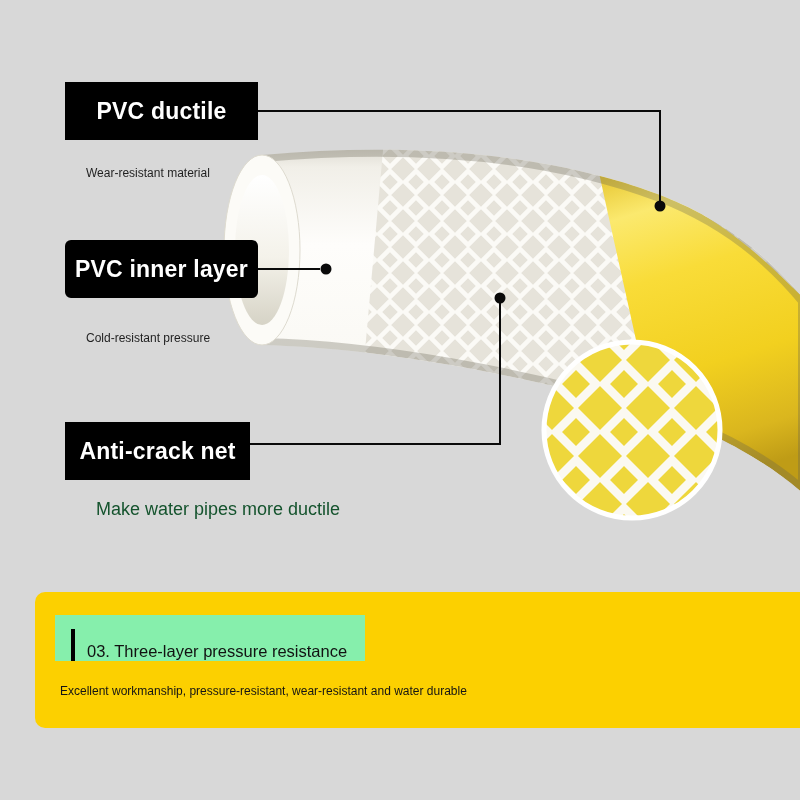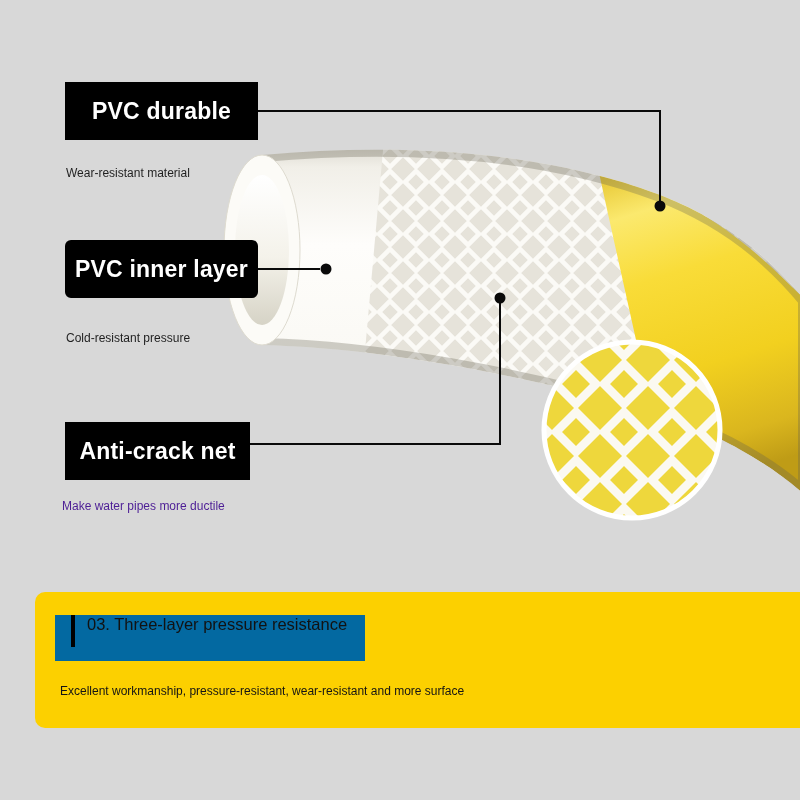--- a/index.html
+++ b/index.html
@@ -12,32 +12,32 @@
   svg.hose{position:absolute;left:0;top:0;pointer-events:none;}
 
   .callout-box{
     position:absolute;background:#000;color:#fff;font-weight:700;font-size:23px;
     display:flex;align-items:center;justify-content:center;letter-spacing:.2px;
   }
   #box-surface{left:65px;top:82px;width:193px;height:58px;}
   #box-inner{left:65px;top:240px;width:193px;height:58px;border-radius:6px;}
   #box-net{left:65px;top:422px;width:185px;height:58px;}
 
-  .note{position:absolute;font-size:12px;color:#1f1f1f;}
+  .note{position:absolute;font-size:12px;color:#1f1f1f;margin-left:20px;}
   #note-surface{left:66px;top:166px;}
   #note-inner{left:66px;top:331px;}
-  #note-net{left:62px;top:499px;font-size:12px;color:#4c1d95;}
+  #note-net{left:76px;top:499px;font-size:18px;color:#14532d;}
 
   .banner{
     position:absolute;left:35px;top:592px;width:765px;height:136px;
     background:#fcd000;border-radius:10px 0 0 10px;
   }
   .banner-highlight{
     position:absolute;left:20px;top:23px;width:310px;height:46px;
-    background:#0369a1;display:flex;align-items:flex-start;gap:12px;
+    background:#86efac;display:flex;align-items:flex-end;gap:12px;
     padding-left:16px;box-sizing:border-box;
   }
   .banner-tick{width:4px;height:32px;background:#000;flex:0 0 auto;}
   .banner-heading{font-size:16.5px;color:#121212;white-space:nowrap;}
   .banner-sub{position:absolute;left:25px;top:92px;font-size:12px;color:#141414;}
 </style>
 </head>
 <body>
 
 <div class="stage">
@@ -98,30 +98,30 @@
       <path d="M258,269 H320"></path>
       <path d="M250,444 H500 V303"></path>
     </g>
     <g fill="#0a0a0a">
       <circle cx="660" cy="206" r="5.5"></circle>
       <circle cx="326" cy="269" r="5.5"></circle>
       <circle cx="500" cy="298" r="5.5"></circle>
     </g>
   </svg>
 
-  <div class="callout-box" id="box-surface">PVC durable</div>
+  <div class="callout-box" id="box-surface">PVC ductile</div>
   <div class="note" id="note-surface">Wear-resistant material</div>
 
   <div class="callout-box" id="box-inner">PVC inner layer</div>
   <div class="note" id="note-inner">Cold-resistant pressure</div>
 
   <div class="callout-box" id="box-net">Anti-crack net</div>
   <div class="note" id="note-net">Make water pipes more ductile</div>
 
   <div class="banner">
     <div class="banner-highlight">
       <span class="banner-tick"></span>
       <span class="banner-heading">03. Three-layer pressure resistance</span>
     </div>
-    <div class="banner-sub">Excellent workmanship, pressure-resistant, wear-resistant and more surface</div>
+    <div class="banner-sub">Excellent workmanship, pressure-resistant, wear-resistant and water durable</div>
   </div>
 
 </div>
 
 </body></html>

